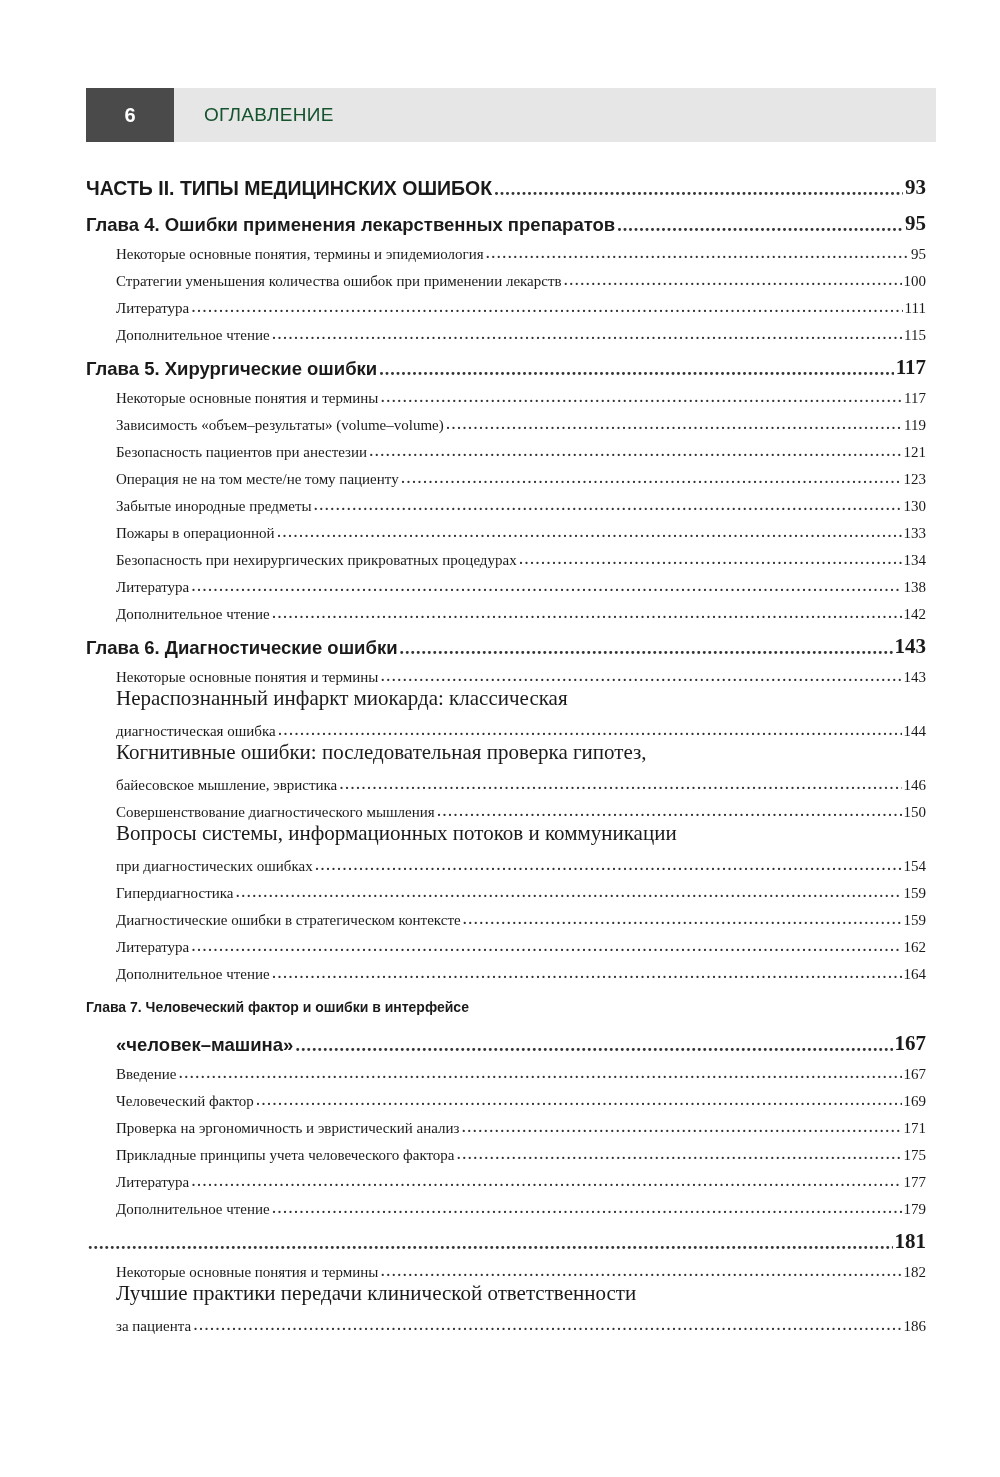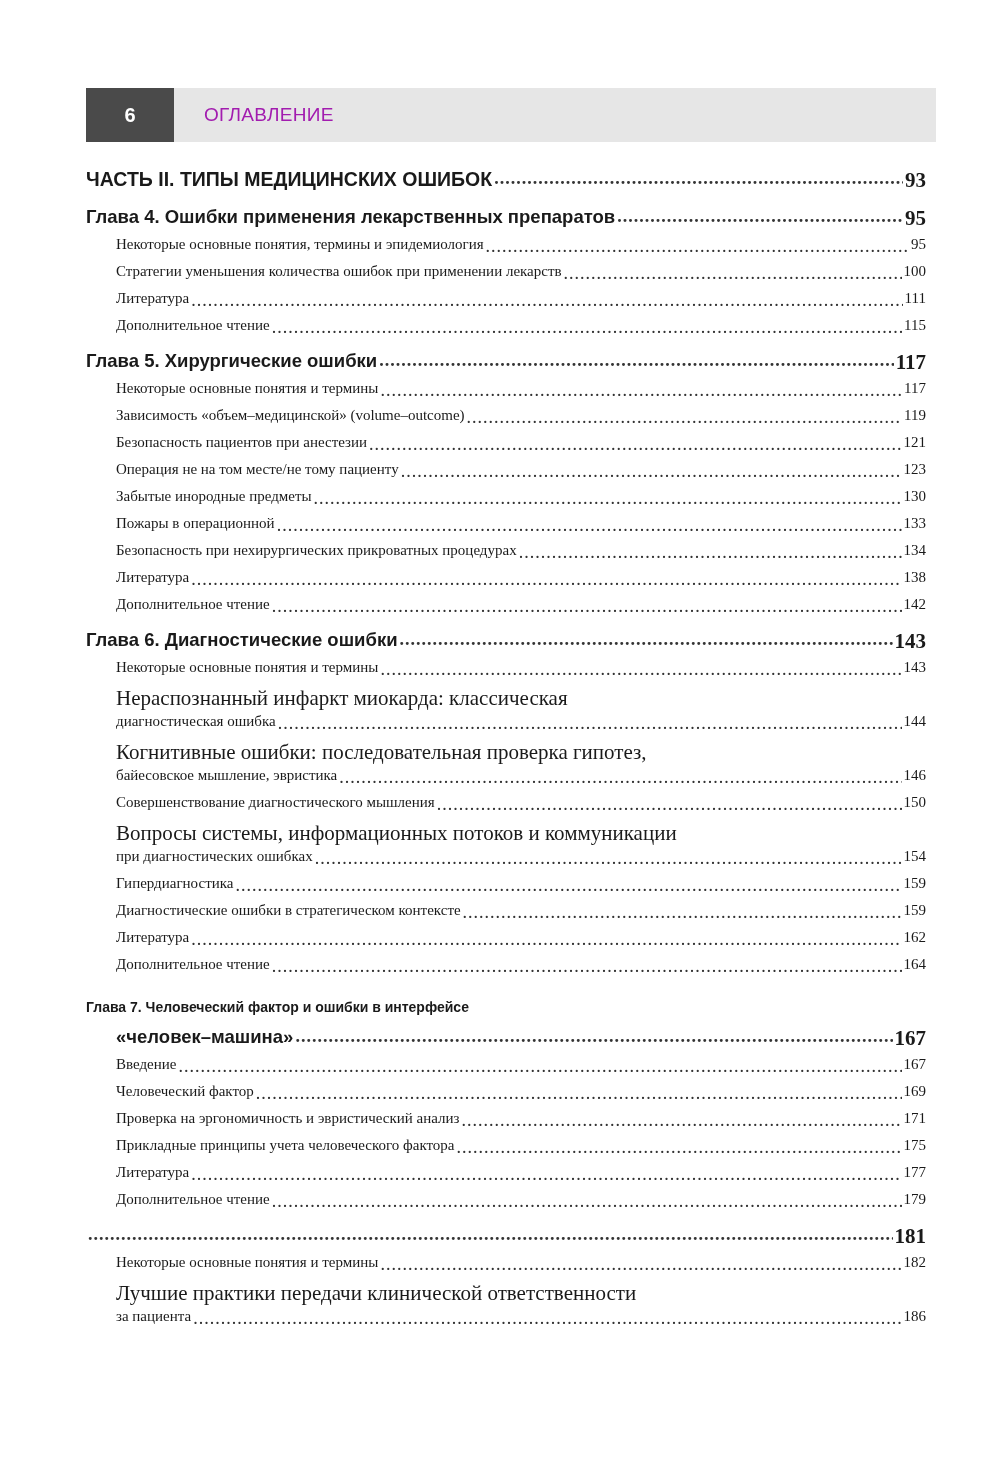--- a/index.html
+++ b/index.html
@@ -12,26 +12,26 @@
       background: #e6e6e6;
     }
     .pagenum {
       position: absolute; left: 0; top: 0; width: 88px; height: 54px;
       background: #4a4a4a; color: #ffffff;
       font-family: "Liberation Sans", sans-serif; font-weight: bold; font-size: 20px;
       display: flex; align-items: center; justify-content: center;
     }
     .htitle {
       position: absolute; left: 118px; top: 0; height: 54px; line-height: 54px;
-      font-family: "Liberation Sans", sans-serif; font-size: 19px; color: #a21caf;
+      font-family: "Liberation Sans", sans-serif; font-size: 19px; color: #14532d;
       letter-spacing: 0.3px;
     }
     .toc { position: absolute; left: 86px; top: 168px; width: 840px; }
     .row {
-      display: flex; align-items: flex-start; white-space: nowrap;
+      display: flex; align-items: flex-end; white-space: nowrap;
     }
     .row .t { flex: 0 0 auto; }
     .row .dots {
       flex: 1 1 auto; overflow: hidden; margin: 0 2px;
       font-family: "Liberation Serif", serif; font-size: 18px; letter-spacing: 1px;
       color: #333;
     }
     .row .dots::before {
       content: "....................................................................................................................................................................................................................................................";
     }
@@ -105,21 +105,21 @@
     <span class="t"><span>Глава 5.</span> <span>Хирургические ошибки</span></span>
     <span class="dots"></span>
     <span class="p">117</span>
   </div>
   <div class="row sec">
       <span class="t">Некоторые основные понятия и термины</span>
       <span class="dots"></span>
       <span class="p">117</span>
     </div>
   <div class="row sec">
-      <span class="t">Зависимость «объем–медицинской» (volume–outcome)</span>
+      <span class="t">Зависимость «объем–результаты» (volume–volume)</span>
       <span class="dots"></span>
       <span class="p">119</span>
     </div>
   <div class="row sec">
       <span class="t">Безопасность пациентов при анестезии</span>
       <span class="dots"></span>
       <span class="p">121</span>
     </div>
   <div class="row sec">
       <span class="t">Операция не на том месте/не тому пациенту</span>

